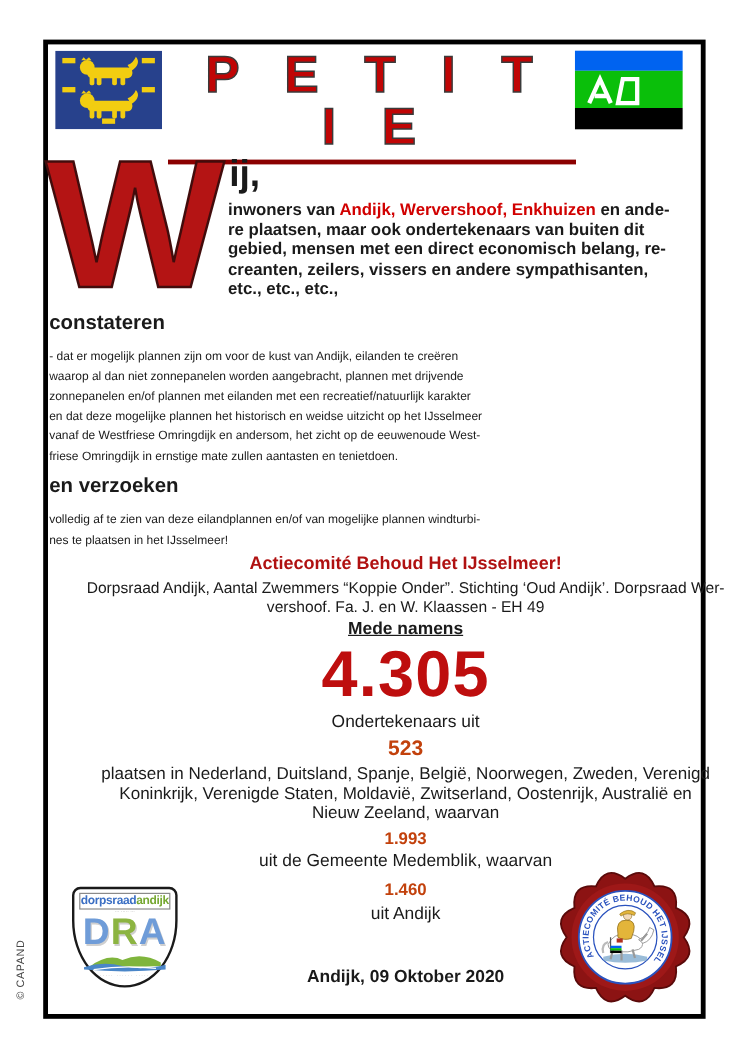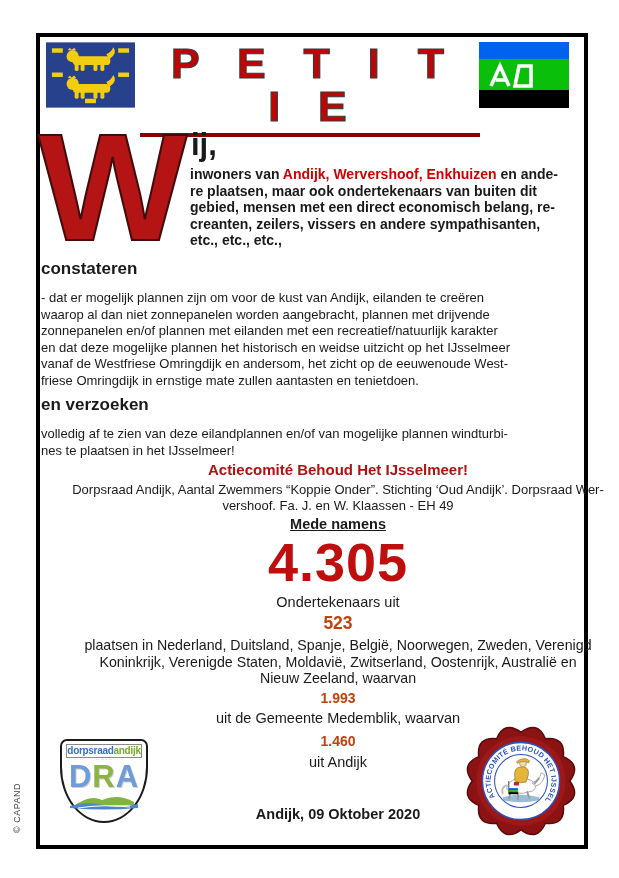--- a/index.html
+++ b/index.html
@@ -18,21 +18,21 @@
   
   .dropcap{position:absolute;left:38px;top:128px;font-size:152px;font-weight:bold;
            line-height:0.78;color:#B41414;-webkit-text-stroke:2px #420c0c;
            transform:scaleX(1.04);transform-origin:left top;}
   .salutation{position:absolute;left:191px;top:127px;font-size:31px;font-weight:bold;}
   .intro{position:absolute;left:190px;top:166px;width:398px;font-size:14px;
          font-weight:bold;line-height:16.5px;}
   .hl-red{color:#D10000;}
   
   .h-sec{position:absolute;left:41px;font-size:17px;font-weight:bold;}
-  .para{position:absolute;left:41px;width:546px;font-size:13px;line-height:16.5px;}
+  .para{position:absolute;left:41px;width:546px;font-size:10px;line-height:16.5px;}
   .center-block{position:absolute;left:40px;width:540px;text-align:center;padding-left:28px;}
   .committee{font-size:15px;font-weight:bold;color:#B01111;}
   .signatories{font-size:13px;line-height:16px;}
   .mede{font-size:14.5px;font-weight:bold;text-decoration:underline;}
   .big-number{font-size:54px;font-weight:bold;color:#BE0E0E;letter-spacing:1px;}
   .mid-text{font-size:14.5px;}
   .red-count{font-weight:bold;color:#c2410c;}
   .count-lg{font-size:17.5px;}
   .count-sm{font-size:14px;}
   .countries{font-size:14.2px;line-height:16.6px;}

